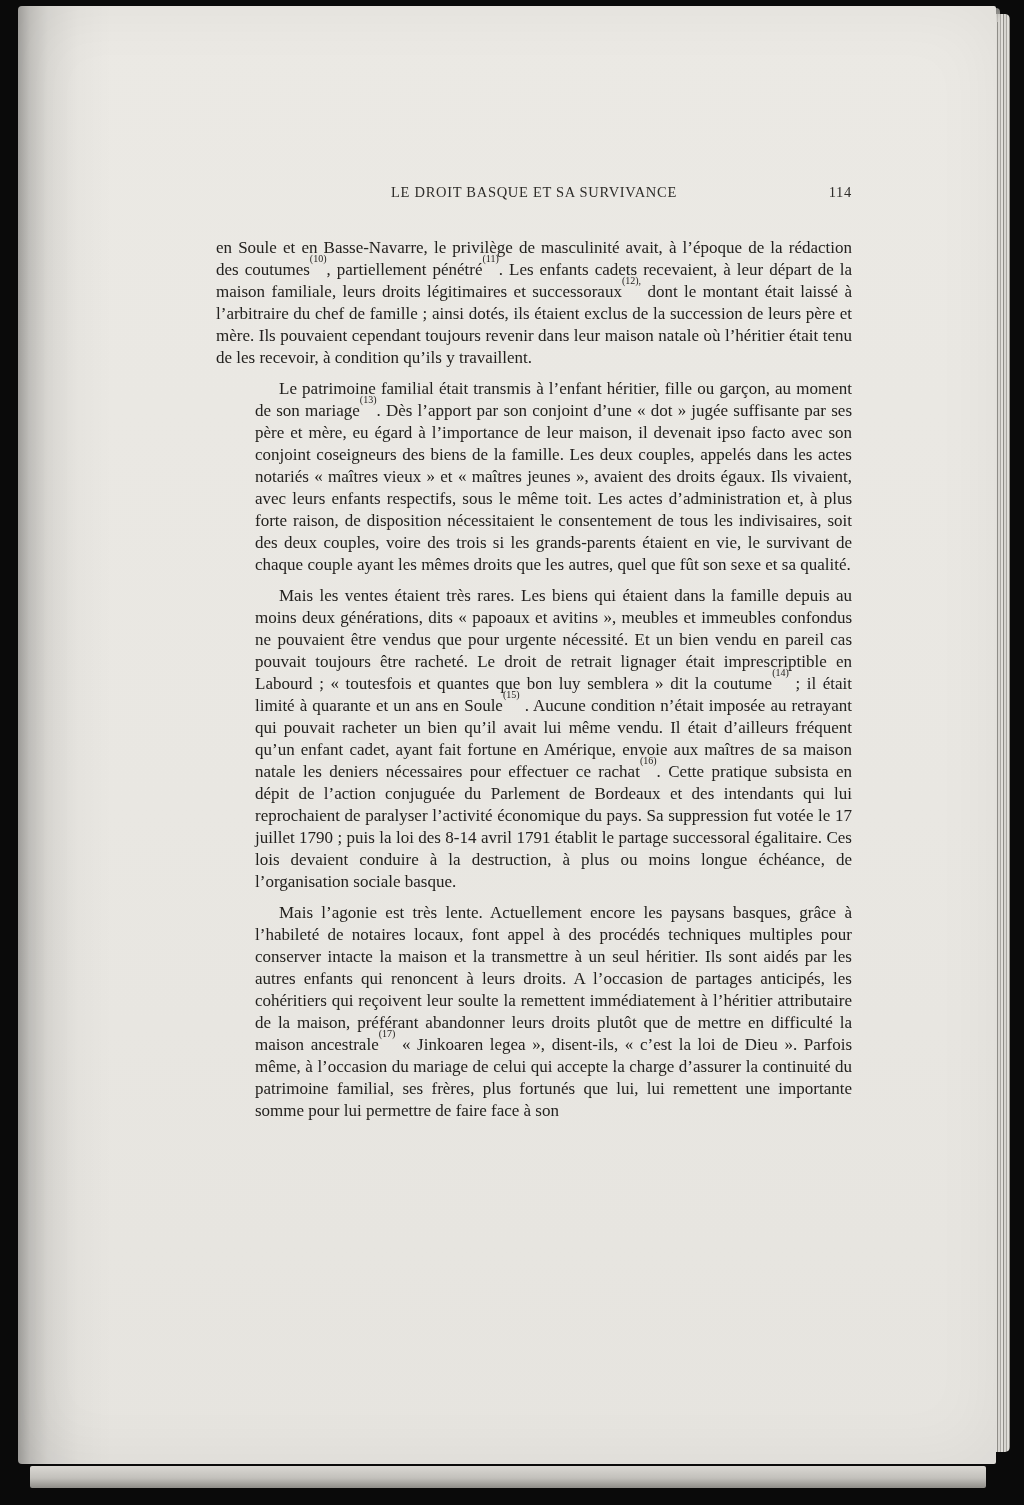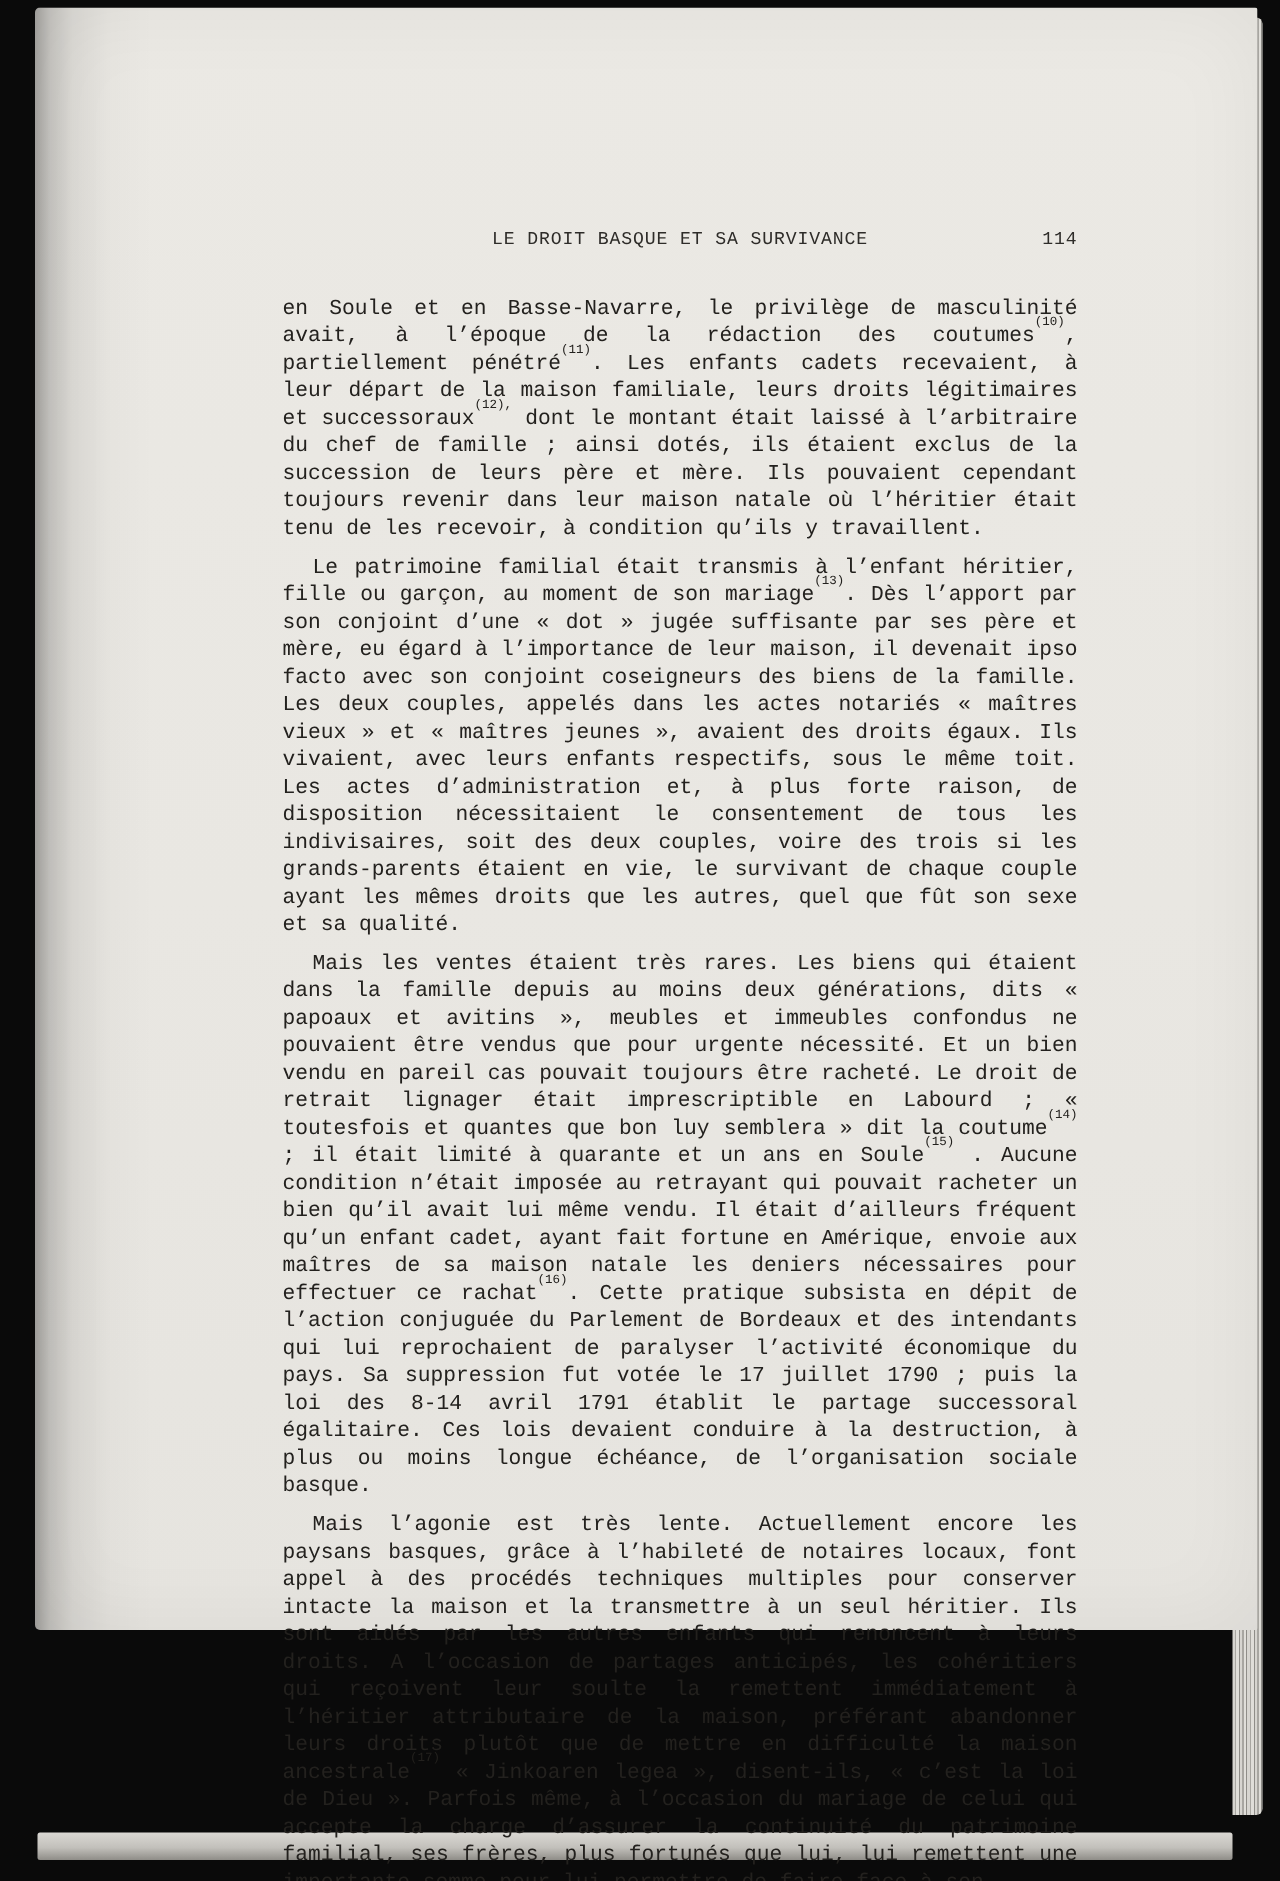--- a/index.html
+++ b/index.html
@@ -7,33 +7,32 @@
   body {
     position: relative;
     overflow: hidden;
     background: #0a0a0a;
     font-family: "Liberation Serif", "DejaVu Serif", serif;
   }
 
   
   .page {
     position: absolute;
-    left: 28px; top: 6px;
-    width: 978px; height: 1298px;
+    left: 18px; top: 6px;
+    width: 978px; height: 1458px;
     border-radius: 4px 2px 2px 4px;
     background:
       linear-gradient(90deg,
         rgba(0,0,0,0.30) 0px,
         rgba(0,0,0,0.16) 12px,
         rgba(0,0,0,0.07) 30px,
         rgba(0,0,0,0.02) 60px,
         rgba(0,0,0,0.00) 95px),
       linear-gradient(180deg, #ebe9e4 0%, #e9e7e2 55%, #e6e4df 100%);
     box-shadow: inset 0 0 70px rgba(0,0,0,0.05);
-    font-family: Liberation Mono, monospace;
   }
   
   .page-edges {
     position: absolute;
     left: 986px; top: 14px;
     width: 24px; height: 1438px;
     border-radius: 0 5px 5px 0;
     background: repeating-linear-gradient(90deg,
       #d7d5d0 0 2px, #a8a6a1 2px 3px, #e0ded9 3px 5px, #8f8d88 5px 6px);
   }
@@ -79,21 +78,21 @@
   .page-number { position: absolute; right: 0; }
 
   .body-text p {
     font-size: 17px;
     line-height: 22px;
     text-align: justify;
     margin-bottom: 9px;
     hyphens: auto;
     -webkit-hyphens: auto;
   }
-  .body-text p.indent { text-indent: 24px; }
+  .body-text p.indent { text-indent: 24px; margin-left: 39px; }
   .body-text sup {
     font-size: 10px;
     line-height: 0;
     position: relative;
     top: -6px;
   }
 </style>
 </head>
 <body>
 

